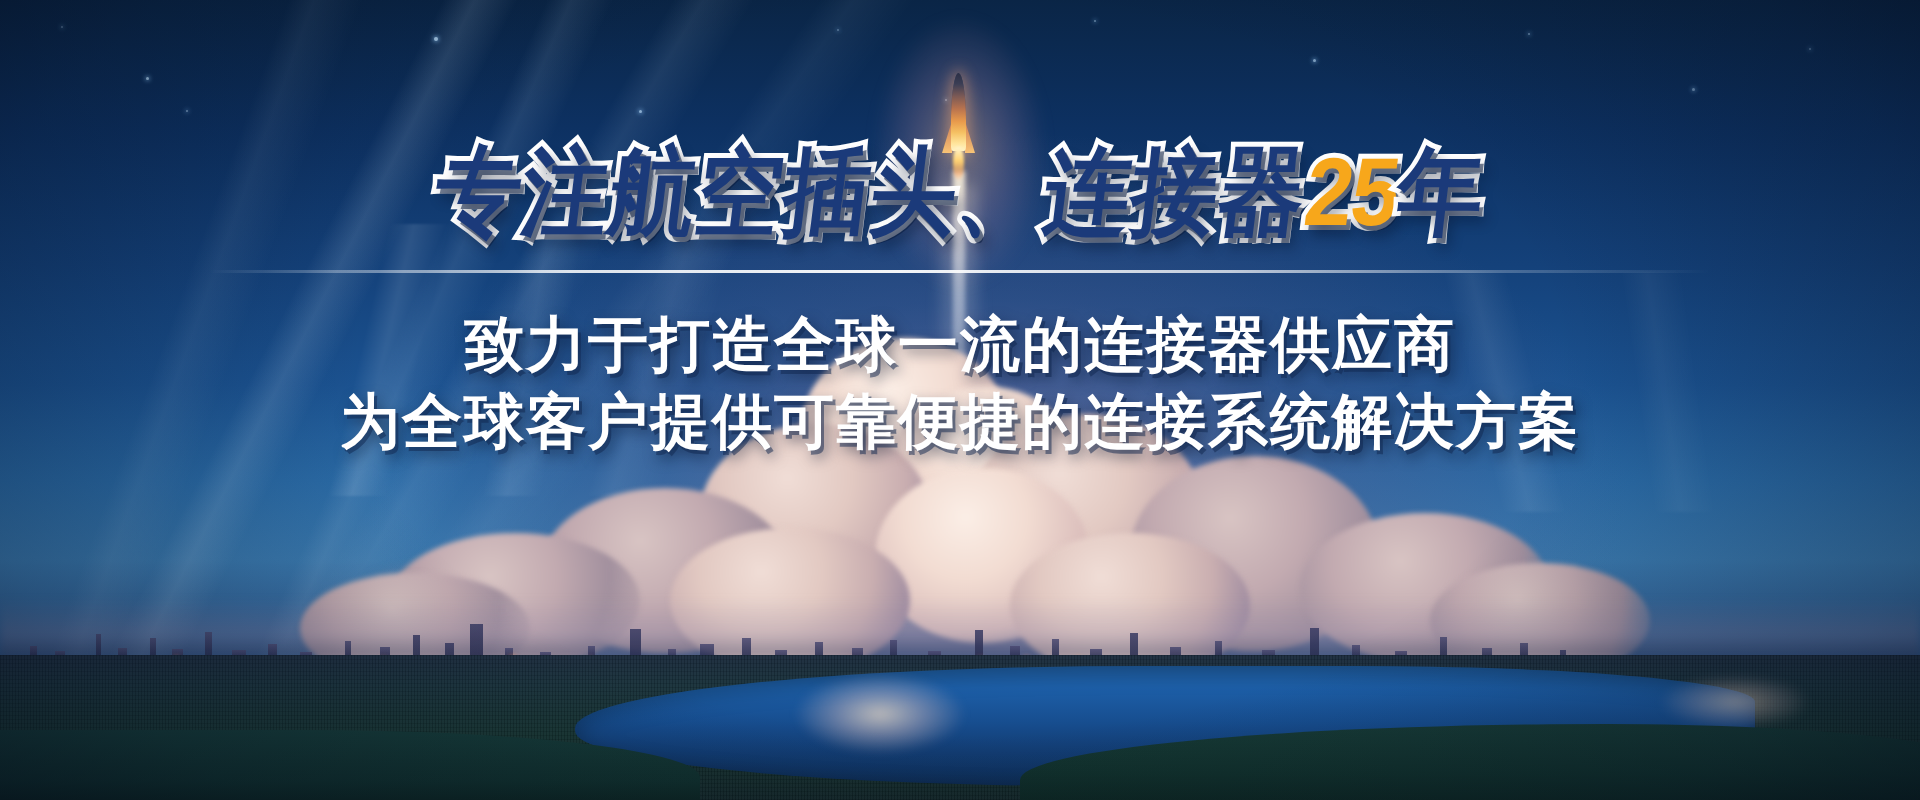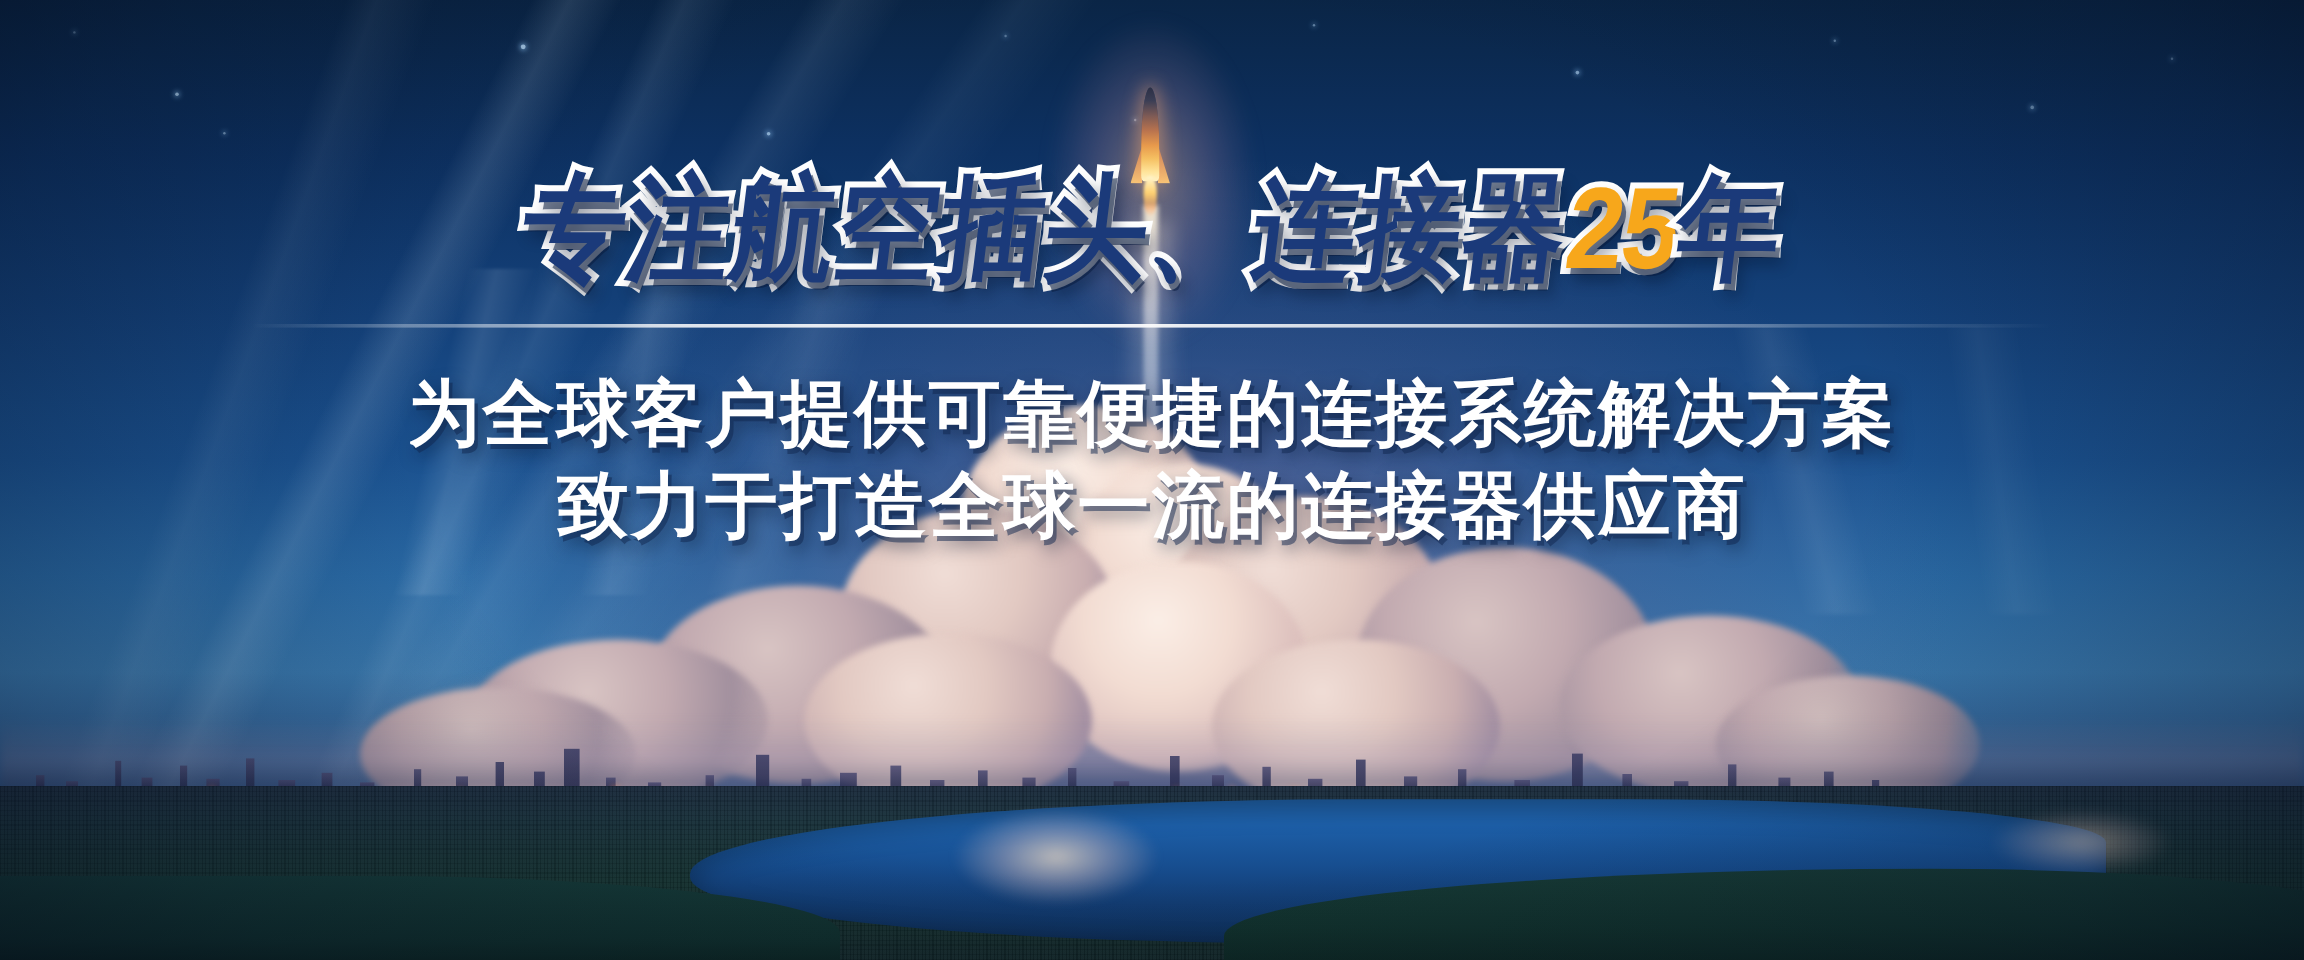--- a/index.html
+++ b/index.html
@@ -483,18 +483,18 @@
 
   <div class="content">
 
     <div class="headline">
       <span class="seg">专注航空插头、连接器</span><span class="seg gold">25</span><span class="seg">年</span>
     </div>
 
     <div class="rule"></div>
 
     <div class="sub">
+      <span class="line">致力于打造全球一流的连接器供应商</span>
       <span class="line">为全球客户提供可靠便捷的连接系统解决方案</span>
-      <span class="line">致力于打造全球一流的连接器供应商</span>
     </div>
 
   </div>
 </div>
 
 </body></html>

